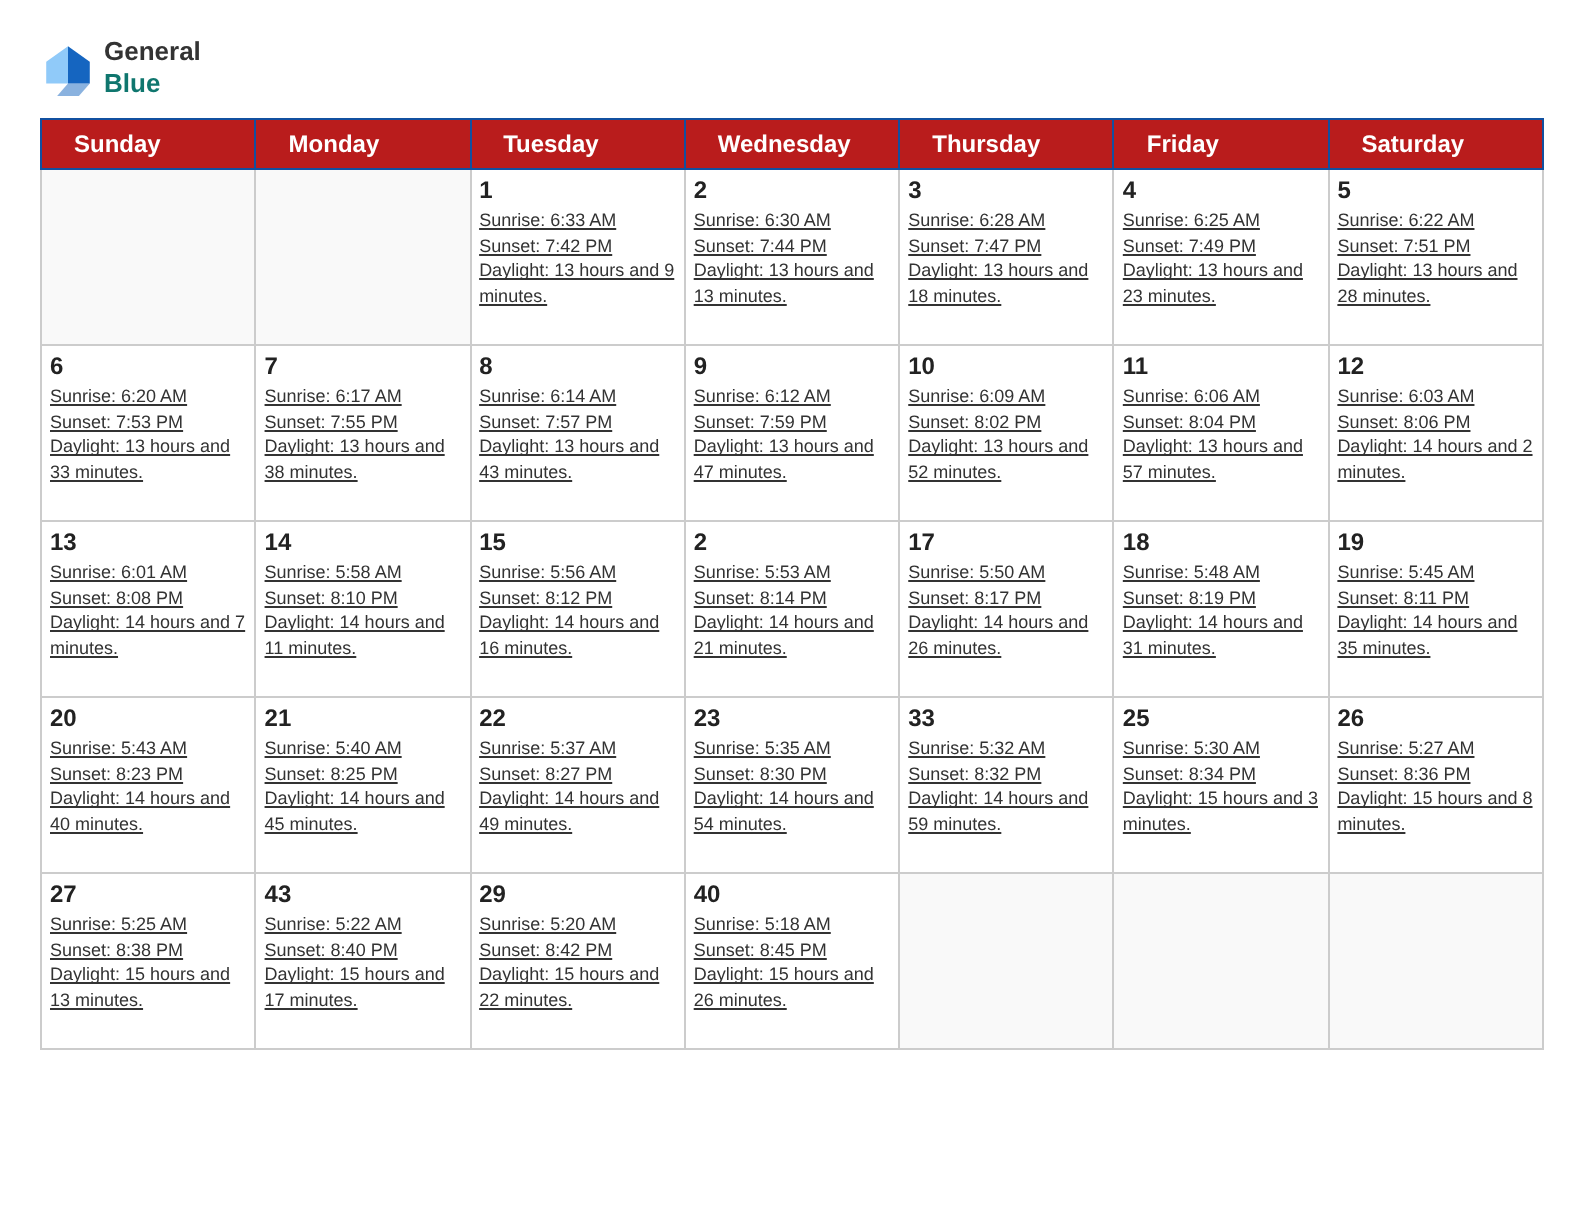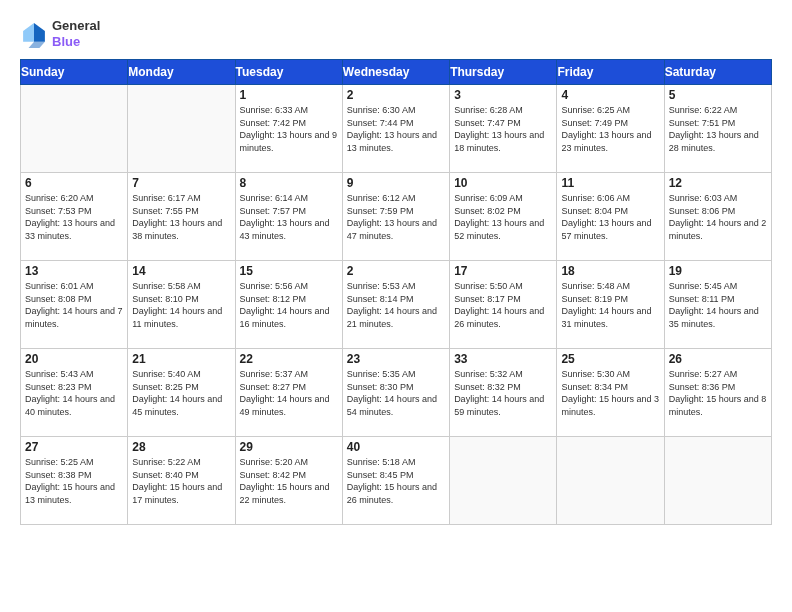--- a/index.html
+++ b/index.html
@@ -29,21 +29,21 @@
       gap: 4px;
     }
     .logo-text {
       display: flex;
       flex-direction: column;
       font-size: 13px;
       font-weight: bold;
       line-height: 1.2;
     }
     .logo-general { color: #333; }
-    .logo-blue { color: #8b5cf6; }
+    .logo-blue { color: #0f766e; }
     .logo-icon {
       width: 28px;
       height: 28px;
     }
     .title-block {
       text-align: right;
     }
     .title-month {
       font-size: 32px;
       font-weight: bold;
@@ -54,25 +54,25 @@
       color: #333;
     }
     .calendar {
       flex: 1;
       border: 1px solid #ccc;
       border-collapse: collapse;
       width: 100%;
       table-layout: fixed;
     }
     .calendar th {
-      background: #1d4ed8;
+      background: #b91c1c;
       color: #fff;
       font-size: 12px;
       font-weight: bold;
-      padding: 5px 0;
+      padding: 5px 16px;
       text-align: left;
       border: 1px solid #1150a0;
       margin-left: 22px;
     }
     .calendar td {
       vertical-align: top;
       border: 1px solid #ccc;
       padding: 3px 4px;
       font-size: 9.5px;
       color: #222;
@@ -86,20 +86,21 @@
     .day-num {
       font-size: 12px;
       font-weight: bold;
       margin-bottom: 2px;
       display: block;
     }
     .cell-info {
       font-size: 9px;
       line-height: 1.4;
       color: #333;
+      text-decoration: underline;
     }
   </style>
 </head>
 <body>
 
 <div class="page">
   <div class="header">
     <div class="logo">
       <svg class="logo-icon" viewBox="0 0 36 36">
         <polygon points="18,4 32,14 32,28 18,28 18,4" fill="#1565c0"></polygon>
@@ -295,21 +296,21 @@
           </td>
         </tr>
         <tr>
           <td>
             <span class="day-num">27</span>
             <div class="cell-info">Sunrise: 5:25 AM
 Sunset: 8:38 PM
 Daylight: 15 hours and 13 minutes.</div>
           </td>
           <td>
-            <span class="day-num">28</span>
+            <span class="day-num">43</span>
             <div class="cell-info">Sunrise: 5:22 AM
 Sunset: 8:40 PM
 Daylight: 15 hours and 17 minutes.</div>
           </td>
           <td>
             <span class="day-num">29</span>
             <div class="cell-info">Sunrise: 5:20 AM
 Sunset: 8:42 PM
 Daylight: 15 hours and 22 minutes.</div>
           </td>

